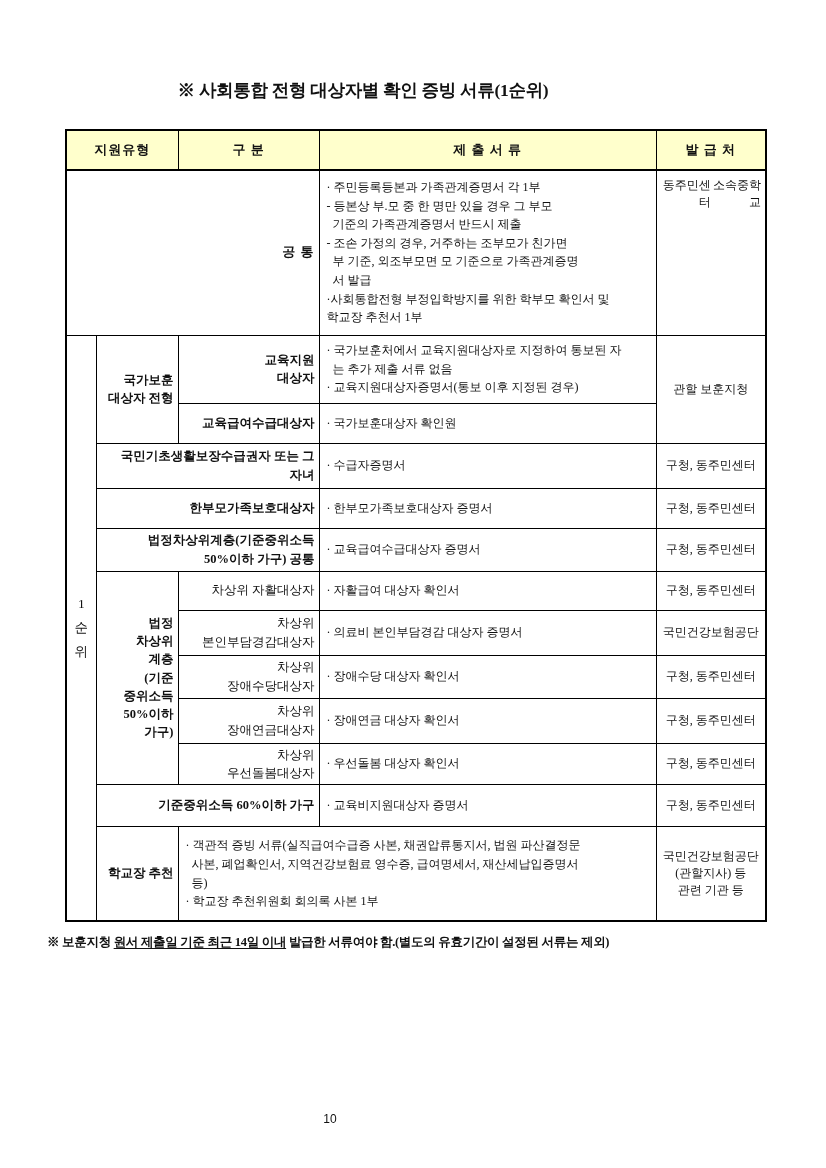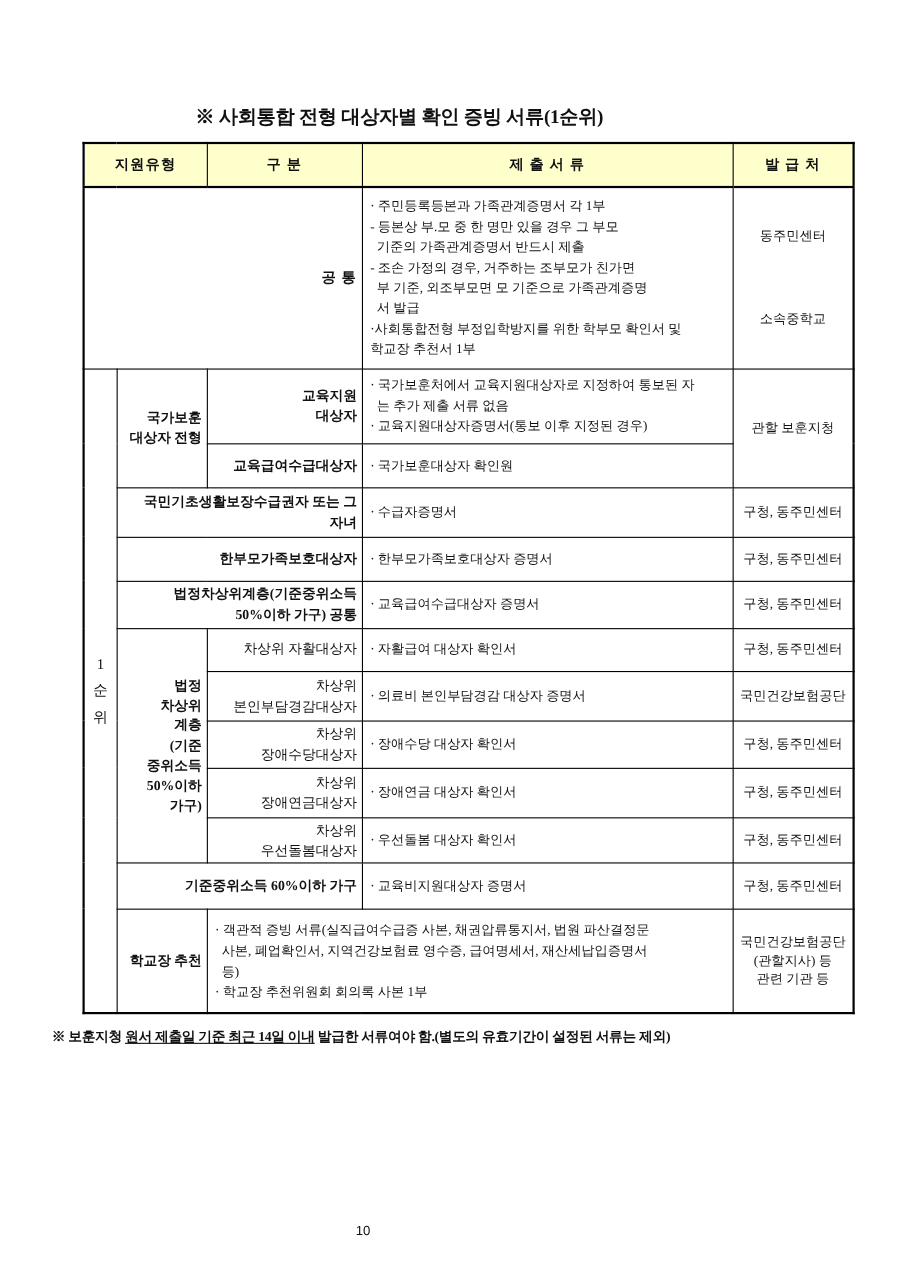--- a/index.html
+++ b/index.html
@@ -7,29 +7,28 @@
     --border:#000000;
     --text:#111111;
   }
   html,body{margin:0;padding:0;}
   body{
     width:826px;height:1168px;background:#ffffff;position:relative;
     font-family:"Liberation Serif","DejaVu Serif",serif;
     color:var(--text);
   }
   .doc-title{
-    position:absolute;top:94px;left:0;width:726px;text-align:center;
+    position:absolute;top:78px;left:0;width:726px;text-align:center;
     font-size:17.5px;font-weight:bold;letter-spacing:-0.3px;
   }
   table.main{
     position:absolute;top:129px;left:65px;width:700px;
     border-collapse:collapse;table-layout:fixed;
     border:2px solid var(--border);
     font-size:12px;
-    margin-left:10px;
   }
   td{
     border:1px solid var(--border);
     vertical-align:middle;
     padding:2px 4px;
     overflow:hidden;
   }
   tr.head td{
     background:var(--header_bg);
     border-bottom:2.5px solid var(--border);
@@ -38,22 +37,23 @@
   }
   .lbl{ text-align:right;font-weight:bold;font-size:12.5px;line-height:1.45;}
   .lbl-n{ text-align:right;font-weight:normal;font-size:12.5px;line-height:1.45;}
   .docs{ text-align:left;padding-left:7px;padding-right:4px;line-height:1.55;}
   .docs.top{ vertical-align:top;padding-top:7px;}
   .issuer{ text-align:center;font-size:12px;line-height:1.4;}
   .pre{ white-space:pre-wrap;}
   .bold{ font-weight:normal;}
   .rank{ text-align:center;font-size:13.5px;line-height:1.75;font-weight:normal;}
   .issuer-split{
-    display:flex;flex-direction:column;justify-content:space-around;
+    display:flex;flex-direction:row;justify-content:space-around;
     height:152px;
+    text-align:right;
   }
   .footnote{
     position:absolute;top:934px;left:47px;width:740px;
     font-size:12.5px;font-weight:bold;letter-spacing:-0.3px;
   }
   .footnote .ul{ text-decoration:underline; text-underline-offset:2px;margin-top:16px;}
   .page-number{
     position:absolute;top:1112px;left:0;width:660px;text-align:center;
     font-size:12px;font-family:"Liberation Sans","DejaVu Sans",sans-serif;
   }

